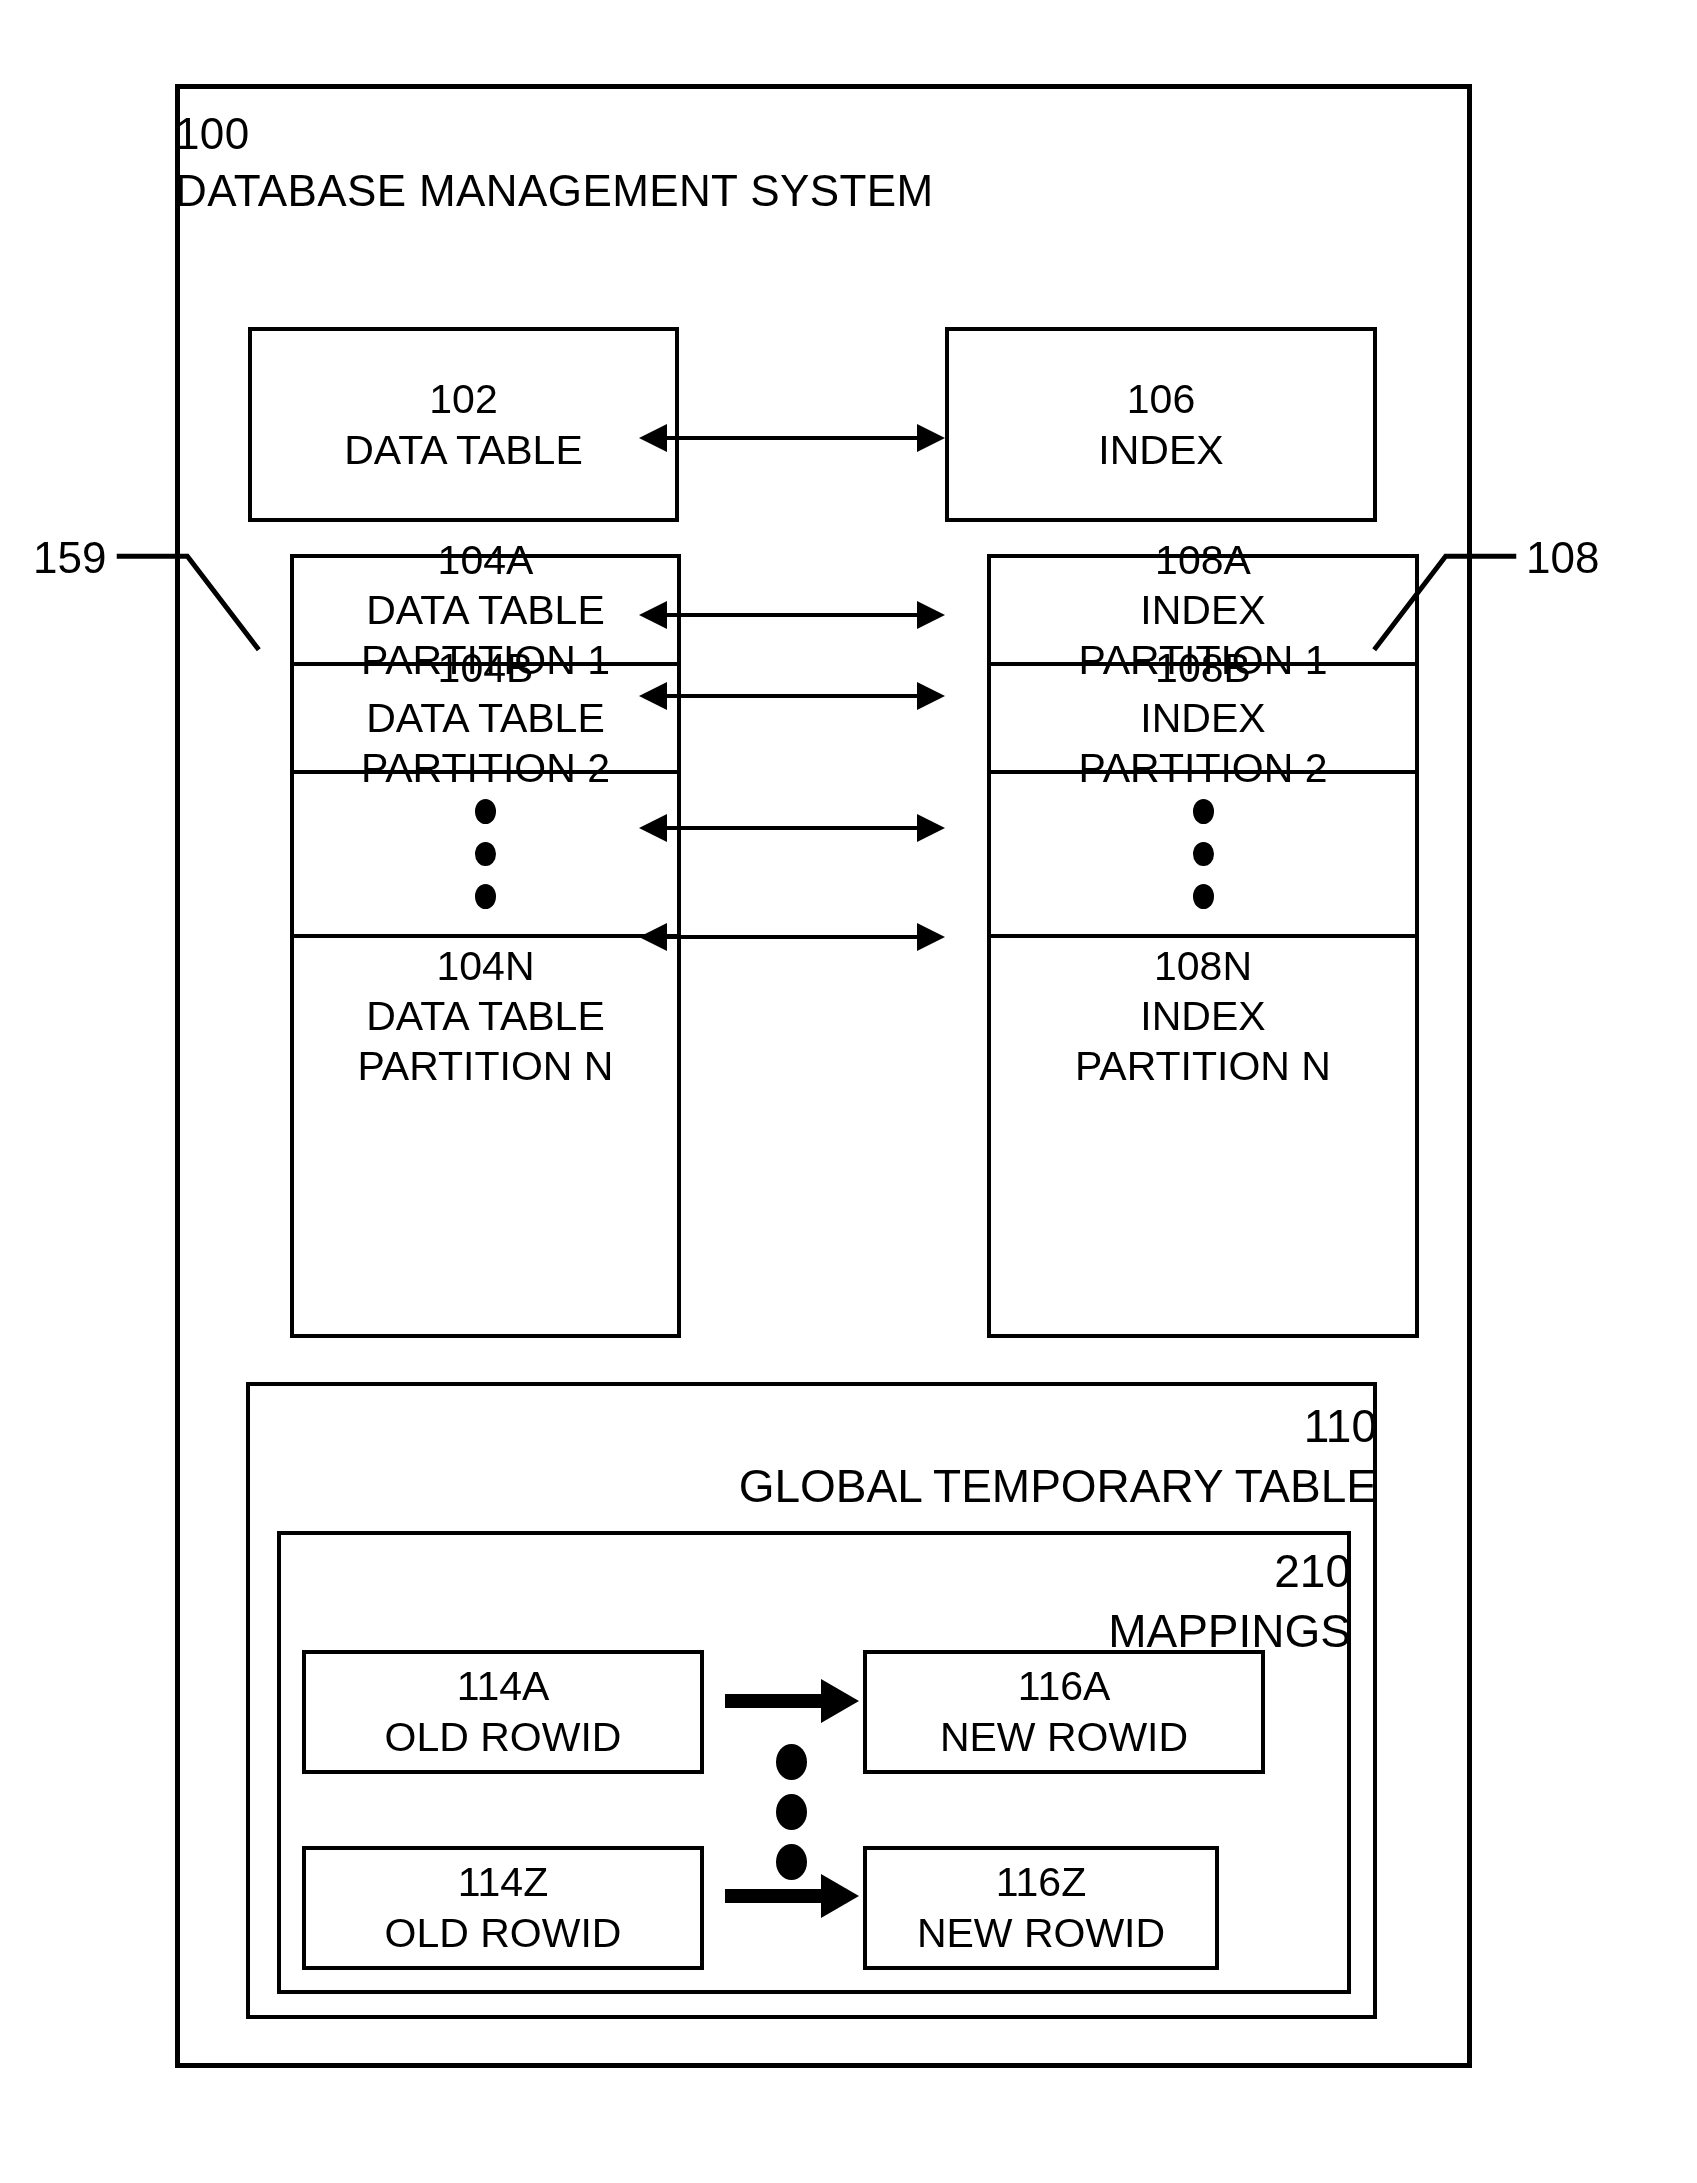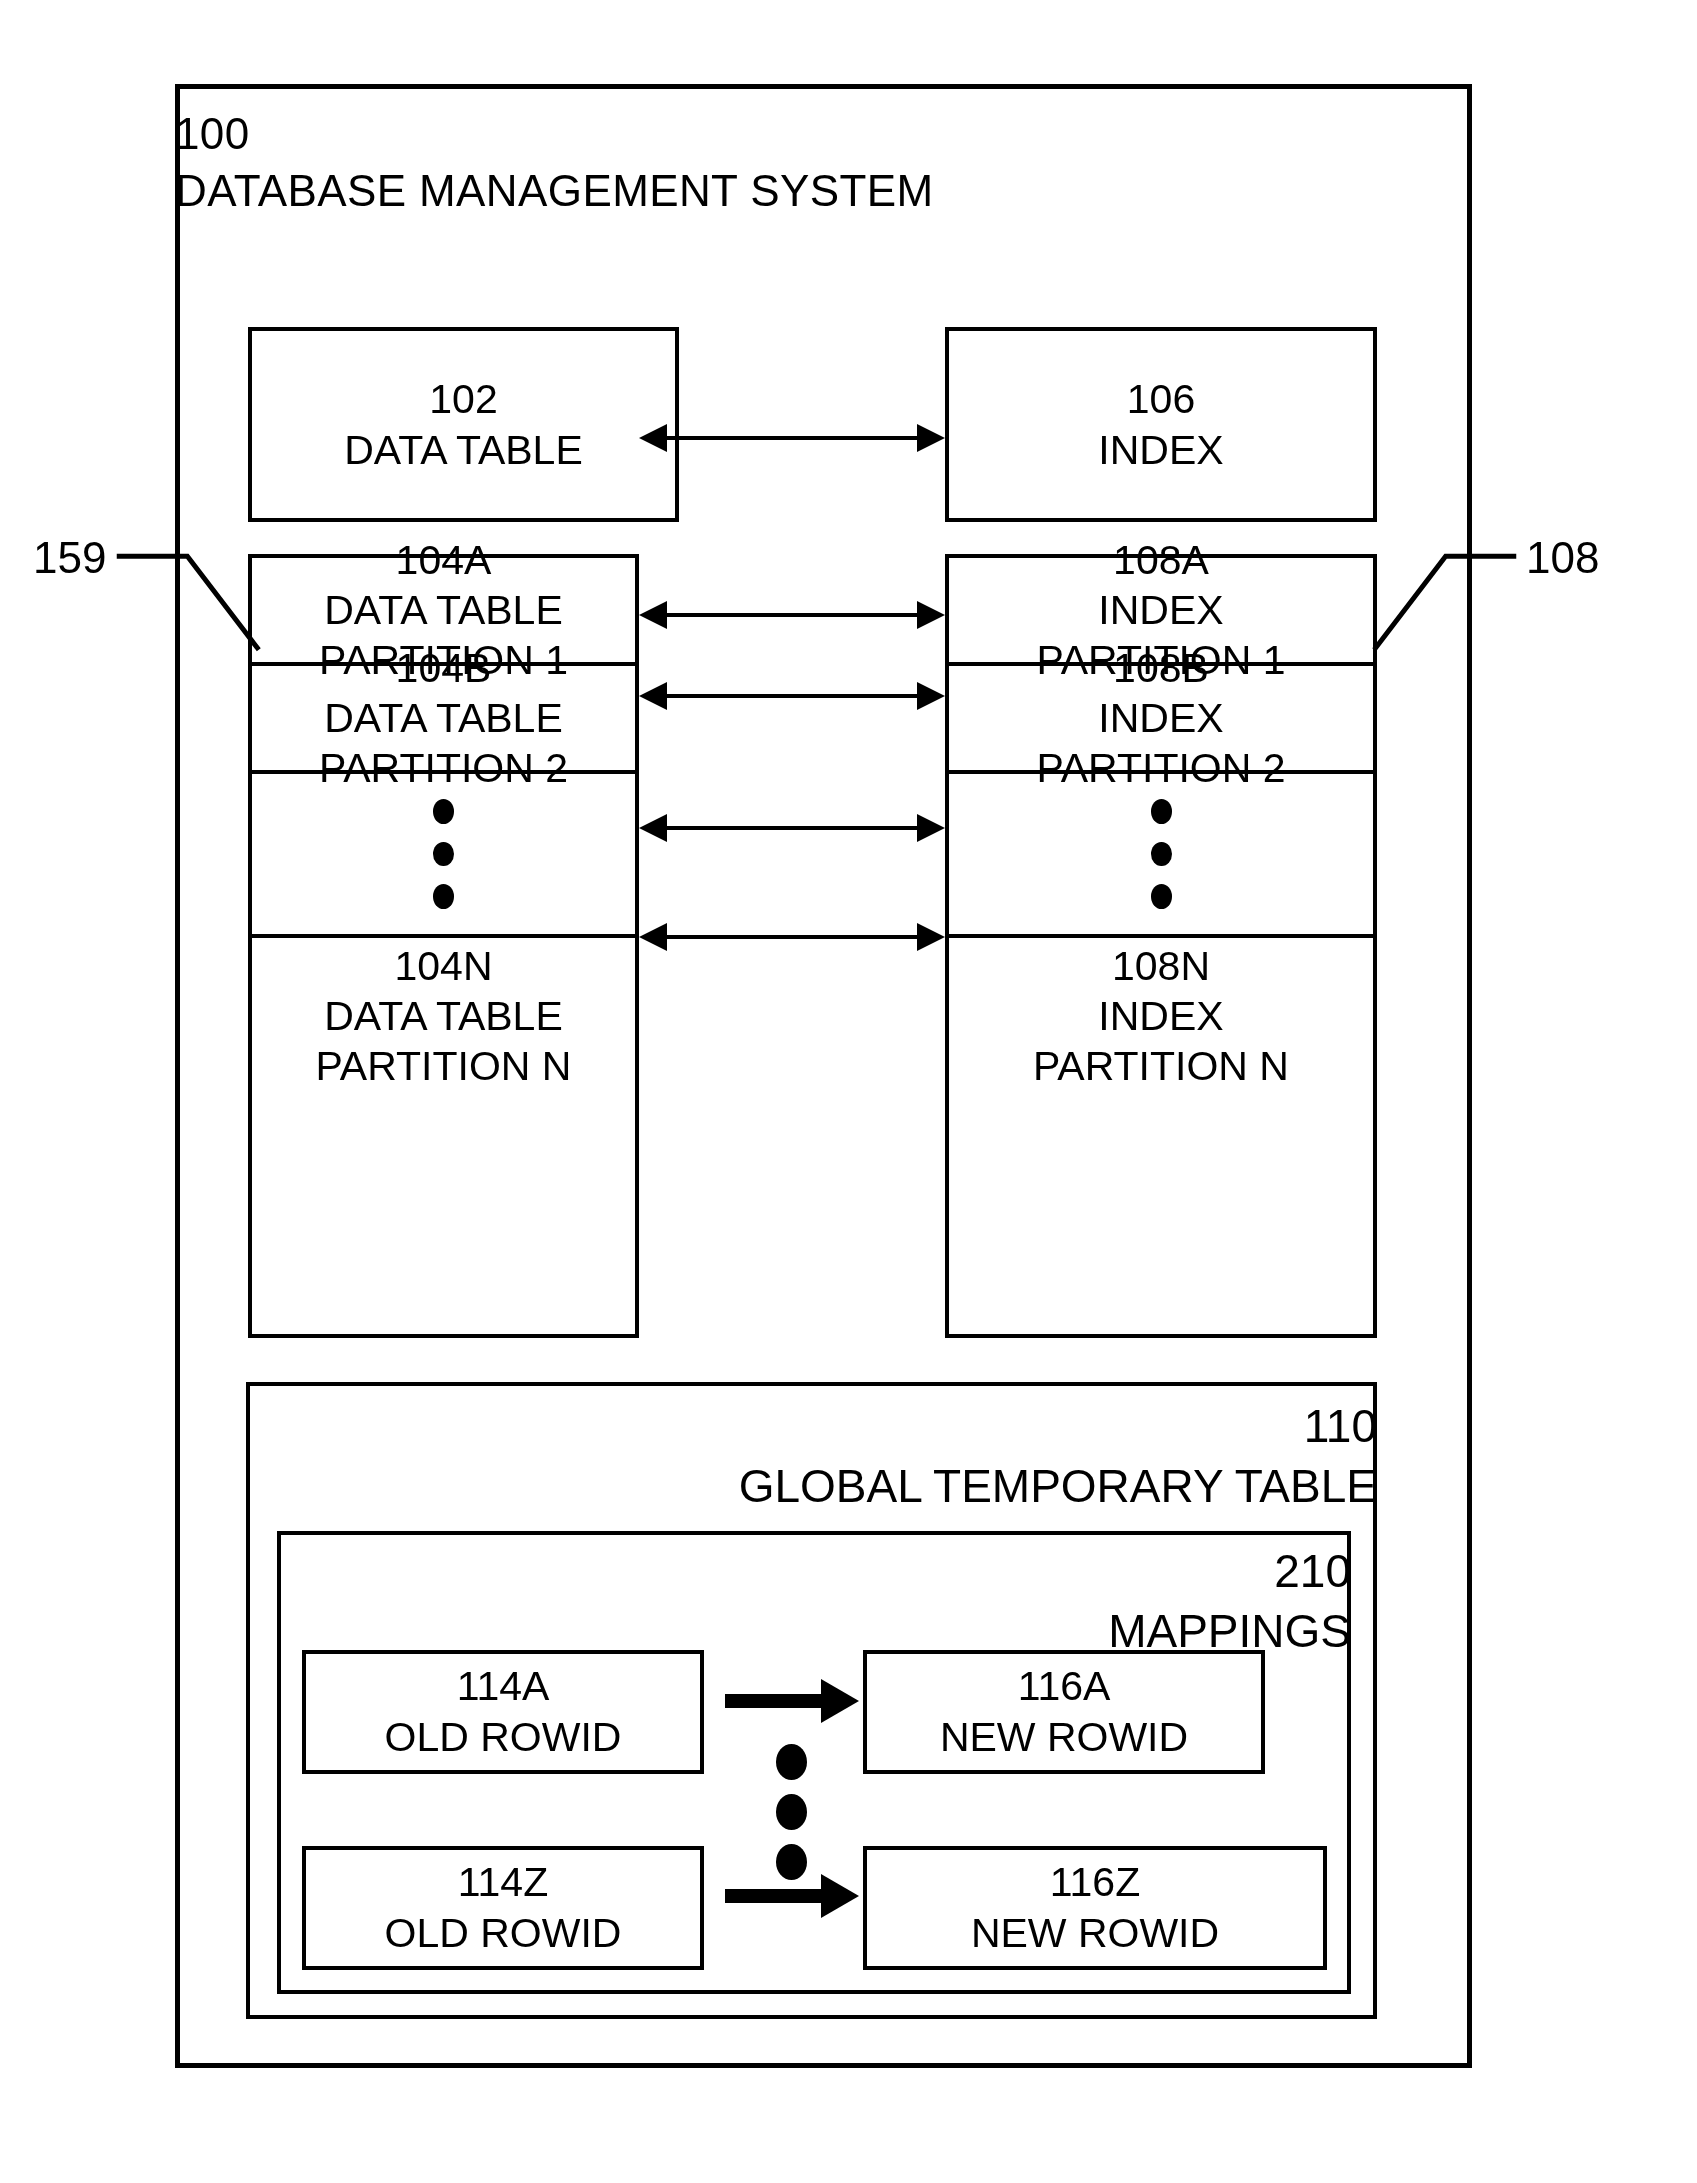--- a/index.html
+++ b/index.html
@@ -57,20 +57,21 @@
     font-size: 41px;
   }
   .box .ln { display: block; white-space: nowrap; }
 
   
   .pcol {
     border: 4.9px solid #000;
     background: #fff;
     display: flex;
     flex-direction: column;
+    margin-left: 42px;
   }
   .pcell {
     flex: 0 0 auto;
     display: flex;
     flex-direction: column;
     align-items: center;
     justify-content: center;
     text-align: center;
     line-height: 1.22;
     font-size: 41px;
@@ -312,21 +313,21 @@
   <div class="abs" style="left:770px; top:1744px; width:43px; height:136px; display:flex; flex-direction:column; align-items:center; justify-content:space-between;">
     <span style="display:block;width:31px;height:36px;border-radius:50%;background:#000;"></span>
     <span style="display:block;width:31px;height:36px;border-radius:50%;background:#000;"></span>
     <span style="display:block;width:31px;height:36px;border-radius:50%;background:#000;"></span>
   </div>
 
   <div class="abs rowid-box" style="left:302px; top:1846px; width:402px; height:124px;">
     <span class="ln">114Z</span>
     <span class="ln">OLD ROWID</span>
   </div>
-  <div class="abs rowid-box" style="left:863px; top:1846px; width:464px; height:124px;">
+  <div class="abs rowid-box" style="left:863px; top:1846px; width:356px; height:124px;">
     <span class="ln">116Z</span>
     <span class="ln">NEW ROWID</span>
   </div>
   <div class="abs sarrow" style="left:725px; top:1896px; width:134px;">
     <span class="shaft"></span>
       <span class="head"></span>
   </div>
 
 </div>
 

